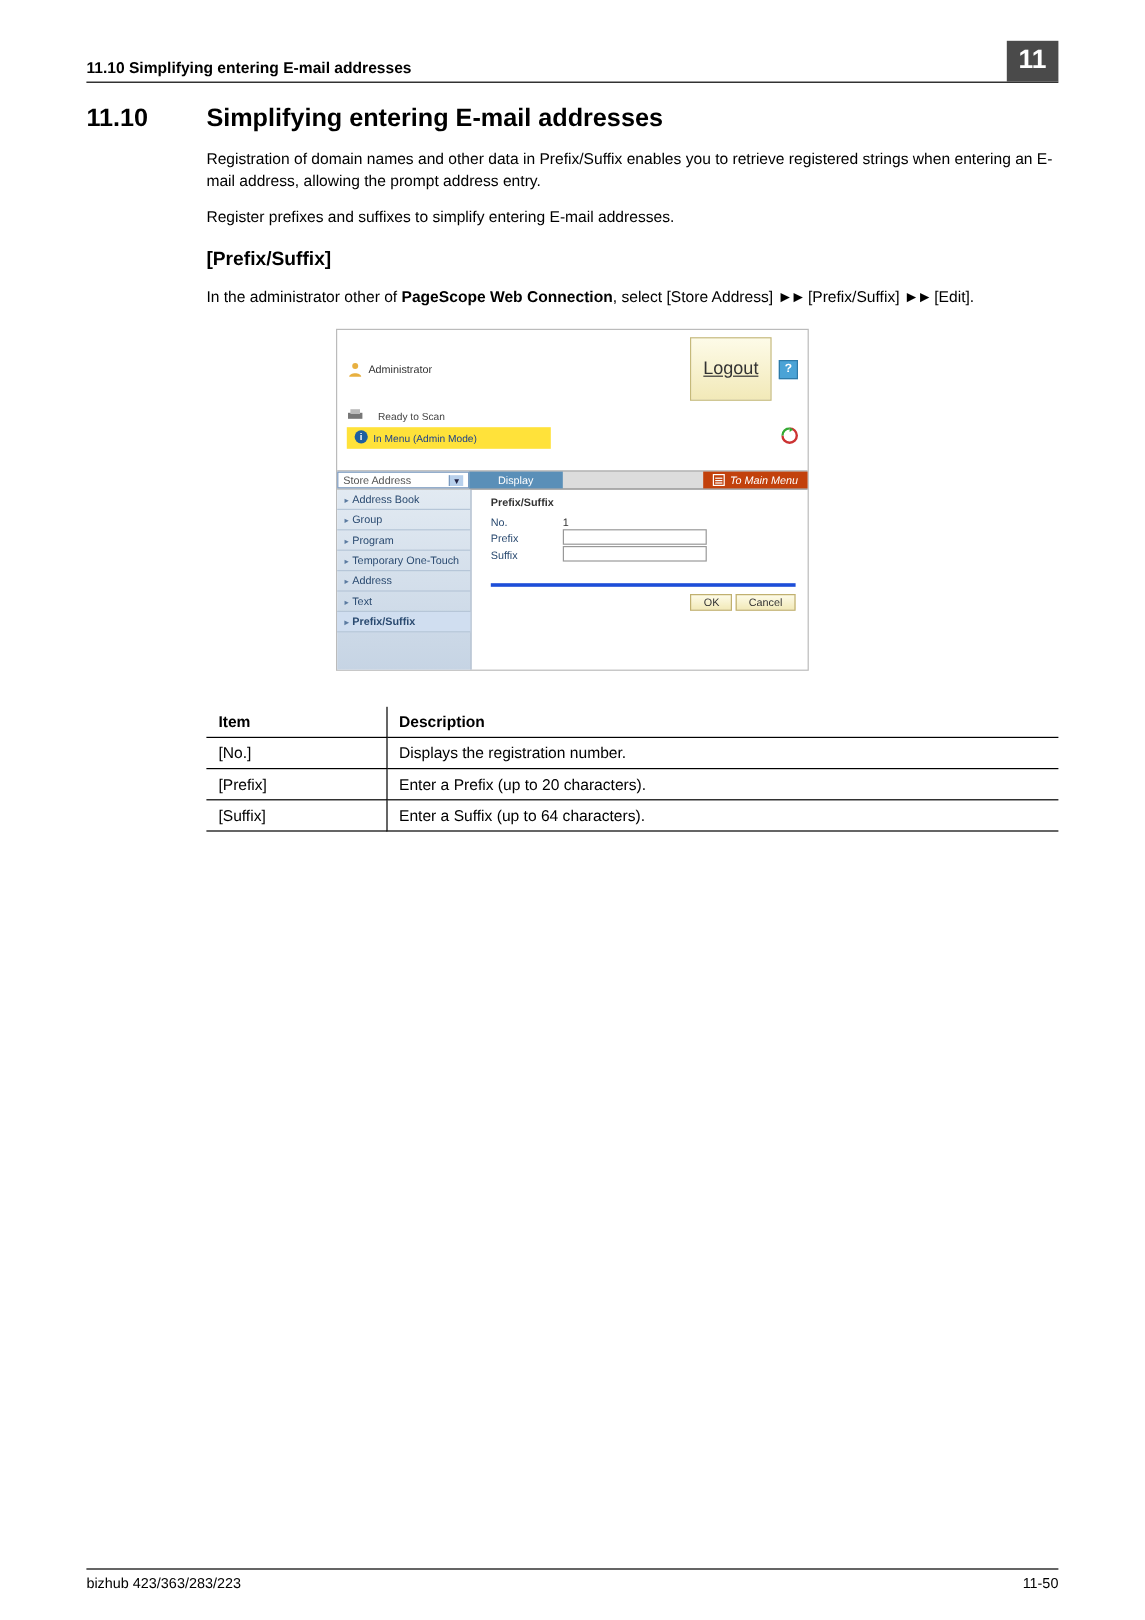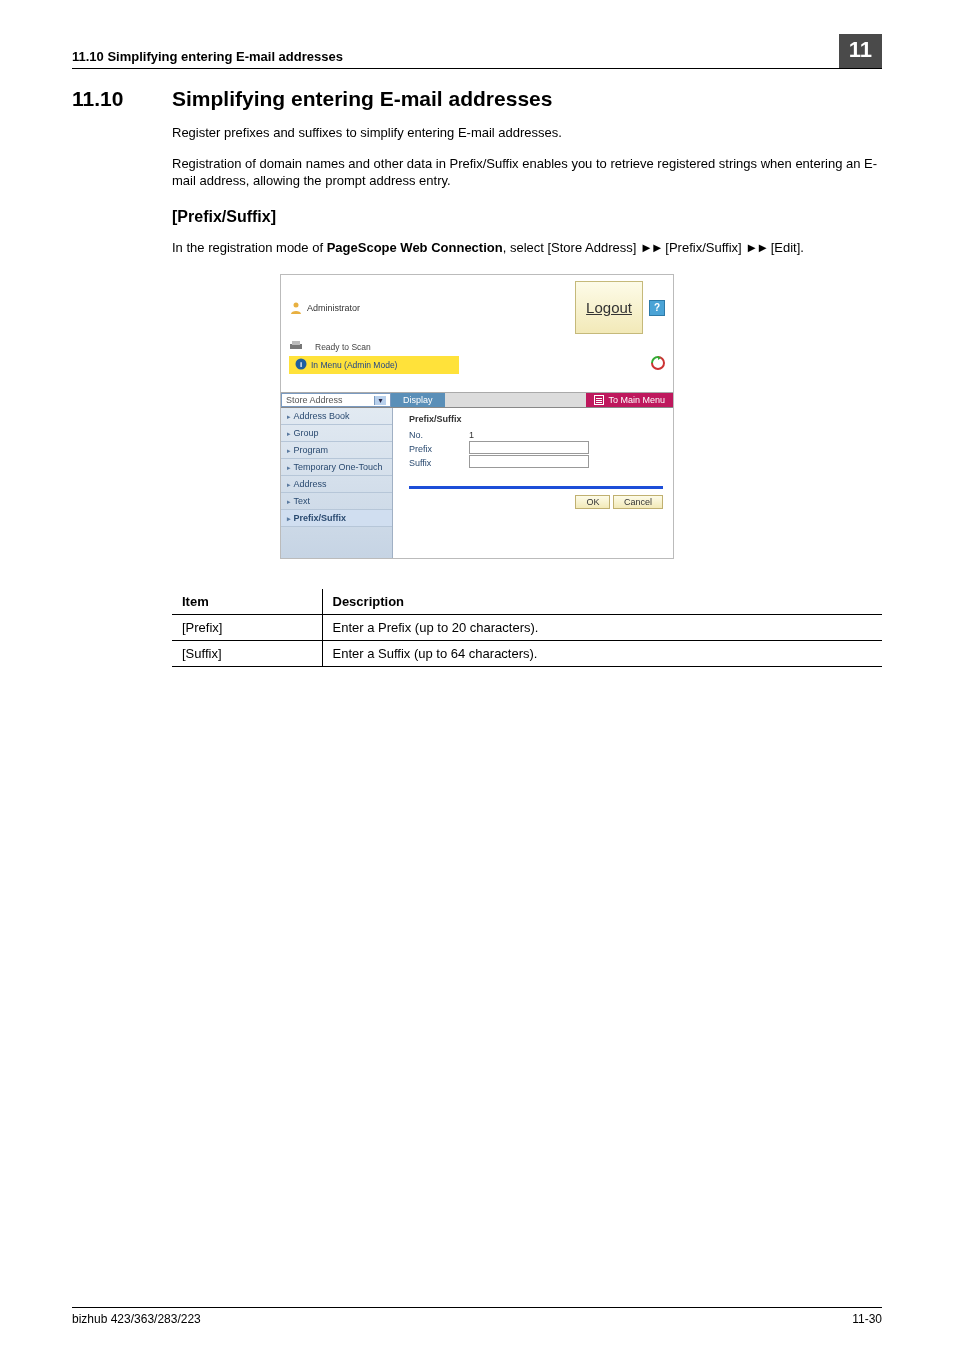--- a/index.html
+++ b/index.html
@@ -96,28 +96,29 @@
     background:#fff;
     border:1px solid #7a9ac0;
     padding:1px 4px;
     font-size:9px;
     display:flex;
     align-items:center;
     width:110px;
     color:#555;
   }
   .sel-btn { margin-left:auto; background:#b8d0ec; width:12px; text-align:center; color:#224; font-size:8px; border-left:1px solid #7a9ac0; }
-  .display-tab { background:#5a8fb8; color:#fff; padding:2px 12px; font-size:9px; margin-left:0; }
+  .display-tab { background:#5a8fb8; color:#fff; padding:2px 24px; font-size:9px; margin-left:0; }
   .to-main {
     margin-left:auto;
-    background:#be185d;
+    background:#c2410c;
     color:#fff;
     padding:2px 8px;
     display:flex; align-items:center; gap:4px;
     font-size:9px;
+    font-style:italic;
   }
   .mm-icon { width:10px;height:10px;border:1px solid #fff;display:inline-block;position:relative; }
   .mm-icon::before { content:""; position:absolute; left:1px; top:2px; width:6px; height:1px; background:#fff; box-shadow:0 2px 0 #fff, 0 4px 0 #fff; }
 
   .shot-body { display:flex; min-height:150px; }
   .side {
     width:112px;
     background: linear-gradient(#e2eaf2,#c6d4e4);
     border-right:1px solid #a0b0c4;
   }
@@ -183,27 +184,27 @@
   <div class="header-row">
     <div class="header-text">11.10    Simplifying entering E-mail addresses</div>
     <div class="chapter-badge">11</div>
   </div>
 
   <div class="section-row">
     <div class="sec-num">11.10</div>
     <div class="sec-title">Simplifying entering E-mail addresses</div>
   </div>
 
+  <p class="body-text">Registration of domain names and other data in Prefix/Suffix enables you to retrieve registered strings when entering an E-mail address, allowing the prompt address entry.</p>
   <p class="body-text">Register prefixes and suffixes to simplify entering E-mail addresses.</p>
-  <p class="body-text">Registration of domain names and other data in Prefix/Suffix enables you to retrieve registered strings when entering an E-mail address, allowing the prompt address entry.</p>
 
   <div class="sub-heading">[Prefix/Suffix]</div>
 
   <p class="body-text">
-    <span>In the registration mode of </span><b>PageScope Web Connection</b><span>, select [Store Address] </span><span class="dbl-arrow">►►</span><span> [Prefix/Suffix] </span><span class="dbl-arrow">►►</span><span> [Edit].</span>
+    <span>In the administrator other of </span><b>PageScope Web Connection</b><span>, select [Store Address] </span><span class="dbl-arrow">►►</span><span> [Prefix/Suffix] </span><span class="dbl-arrow">►►</span><span> [Edit].</span>
   </p>
 
   <div class="shot-wrap">
     <div class="shot">
       <div class="shot-top">
         <div class="shot-row1">
           <span class="admin-icon">
             <svg width="14" height="14" viewBox="0 0 14 14">
                 <circle cx="7" cy="4" r="2.5" fill="#e8b040"></circle>
                 <path d="M2 13 C2 9 12 9 12 13 Z" fill="#e8b040"></path>
@@ -291,27 +292,31 @@
 
   <table class="desc-table">
     <thead>
       <tr>
         <th>Item</th>
         <th>Description</th>
       </tr>
     </thead>
     <tbody>
       <tr>
+        <td>[No.]</td>
+        <td>Displays the registration number.</td>
+      </tr>
+      <tr>
         <td>[Prefix]</td>
         <td>Enter a Prefix (up to 20 characters).</td>
       </tr>
       <tr>
         <td>[Suffix]</td>
         <td>Enter a Suffix (up to 64 characters).</td>
       </tr>
     </tbody>
   </table>
 </div>
 
 <div class="footer">
   <span>bizhub 423/363/283/223</span>
-  <span>11-30</span>
+  <span>11-50</span>
 </div>
 
 </body></html>

